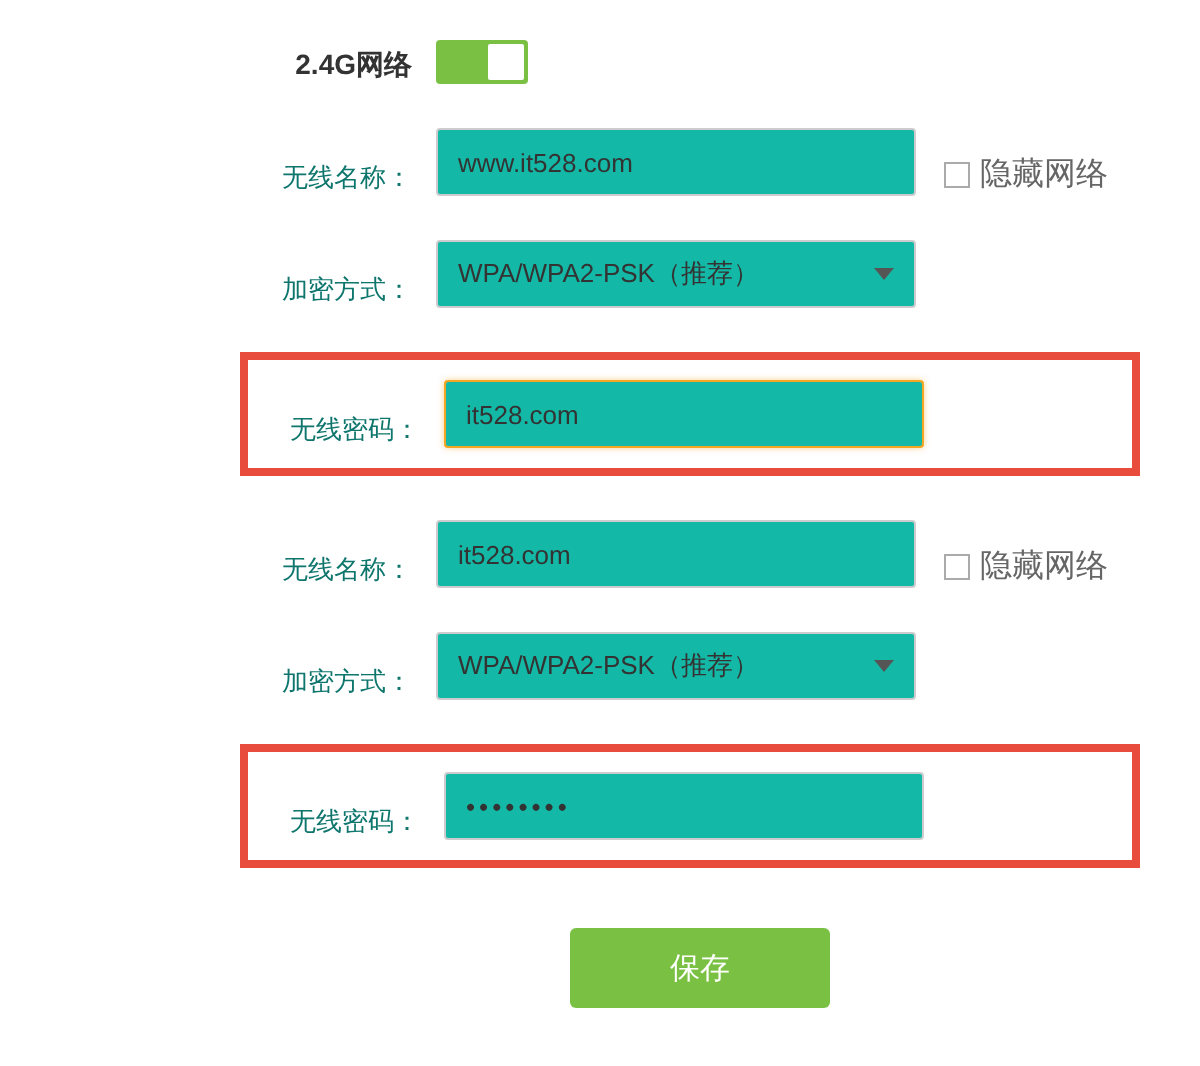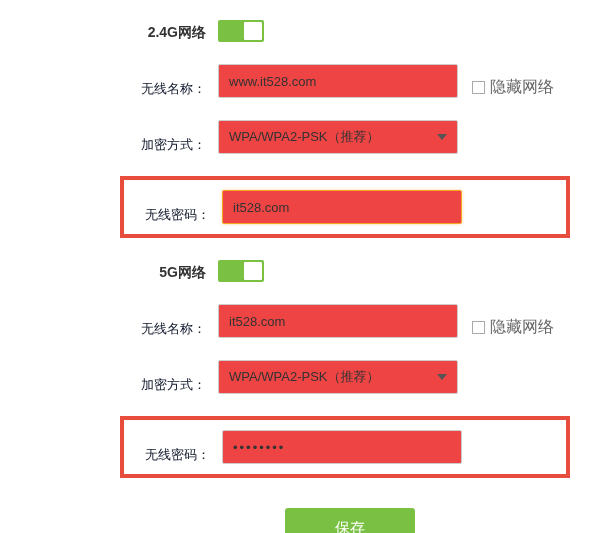--- a/index.html
+++ b/index.html
@@ -16,21 +16,21 @@
     }
     .row {
       display: flex;
       align-items: flex-end;
       margin-bottom: 22px;
       position: relative;
     }
     .label {
       width: 80px;
       text-align: right;
-      color: #0f172a;
+      color: #0f766e;
       font-size: 13px;
       padding-right: 4px;
       flex-shrink: 0;
     }
     .title-label {
       width: 80px;
       text-align: right;
       font-weight: bold;
       color: #333;
       font-size: 14px;
@@ -57,21 +57,21 @@
       border-radius: 1px;
     }
     .input-text, .select-box {
       width: 240px;
       height: 34px;
       border: 1px solid #ccc;
       padding: 0 10px;
       font-size: 13px;
       color: #333;
       margin-left: 8px;
-      background: #ef4444;
+      background: #14b8a6;
       border-radius: 2px;
       outline: none;
     }
     .input-text.highlighted {
       border: 1px solid #f5a623;
       box-shadow: 0 0 3px rgba(245,166,35,0.5);
     }
     .select-box {
       position: relative;
       display: flex;
@@ -163,24 +163,20 @@
     </div>
   </div>
 
   <div class="red-box">
     <div class="row">
       <span class="label">无线密码：</span>
       <input class="input-text highlighted" type="text" value="it528.com" style="">
     </div>
   </div>
 
-  <div class="row" style="margin-top:10px;">
-    <span class="title-label">5G网络</span>
-    <div class="toggle"></div>
-  </div>
 
   <div class="row">
     <span class="label">无线名称：</span>
     <input class="input-text" type="text" value="it528.com" style="">
     <label class="checkbox-wrap">
       <span class="checkbox-box"></span>
       <span>隐藏网络</span>
     </label>
   </div>
 

